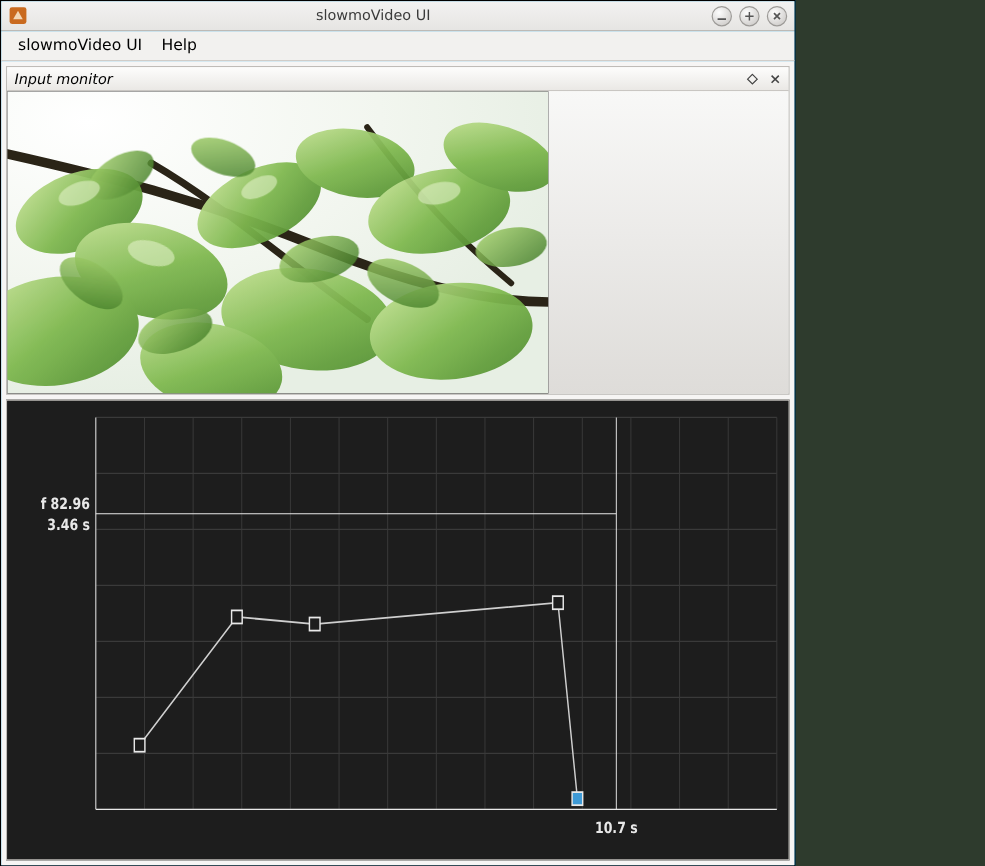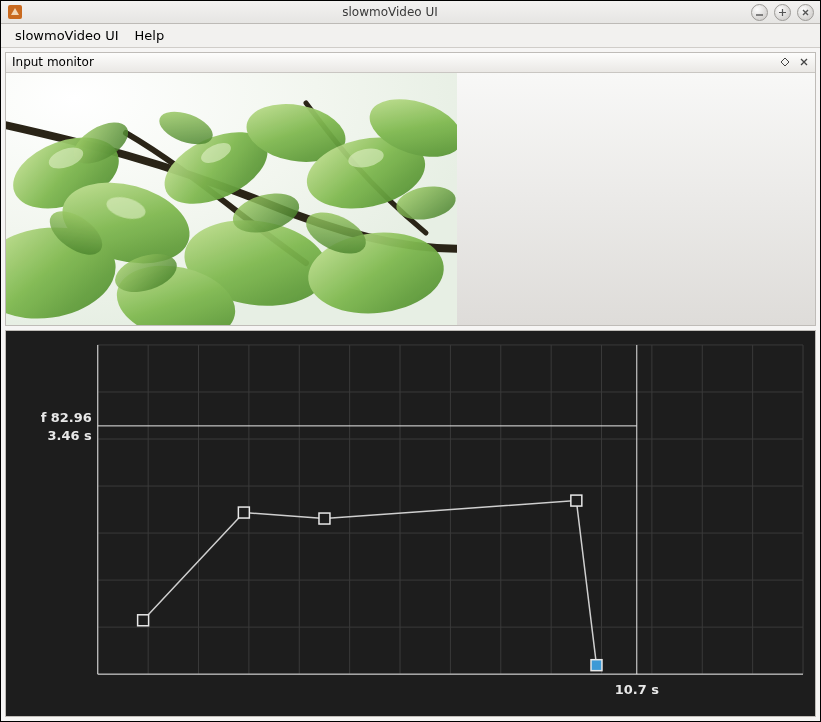--- a/index.html
+++ b/index.html
@@ -1,20 +1,20 @@
 <!DOCTYPE html>
 <html><head>
 <meta charset="utf-8">
 <style>
   * { box-sizing: border-box; margin: 0; padding: 0; }
   html, body { width: 821px; height: 722px; overflow: hidden; font-family: "DejaVu Sans", "Liberation Sans", sans-serif; }
   body { background: #2e3b2d; }
 
   .window {
-    width: 821px; height: 722px;
+    width: 663px; height: 722px;
     background: #0ea5e9;
     display: flex; flex-direction: column;
     border: 1px solid #000;
   }
 
   .titlebar {
     height: 25px;
     background: linear-gradient(to bottom, #f3f2f1, #e6e5e3);
     border-bottom: 1px solid #bdbab6;
     display: flex; align-items: center;
@@ -63,21 +63,21 @@
     margin: 2px;
   }
   .dock-header {
     height: 20px;
     background: linear-gradient(to bottom, #fdfdfc, #eae8e5);
     border-bottom: 1px solid #c9c6c2;
     display: flex; align-items: center;
     padding: 0 6px;
     font-size: 12px;
   }
-  .dock-header .dock-title { flex: 1; }
+  .dock-header .dock-title { flex: 1; font-style: italic; }
   .dock-header .dock-btns { display: flex; gap: 8px; align-items: center; }
   .dock-header .dock-btn {
     width: 11px; height: 11px; display: flex; align-items: center; justify-content: center;
     font-size: 10px; color: #444; cursor: pointer;
   }
 
   .monitor-body {
     height: 252px;
     background: linear-gradient(to bottom, #f8f8f7, #dedcd9);
     display: flex;

